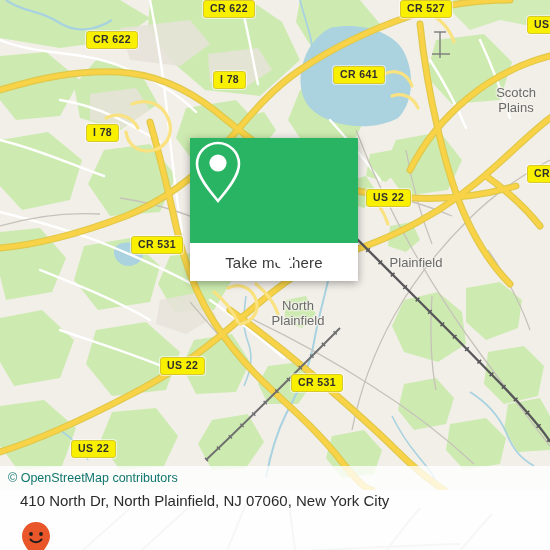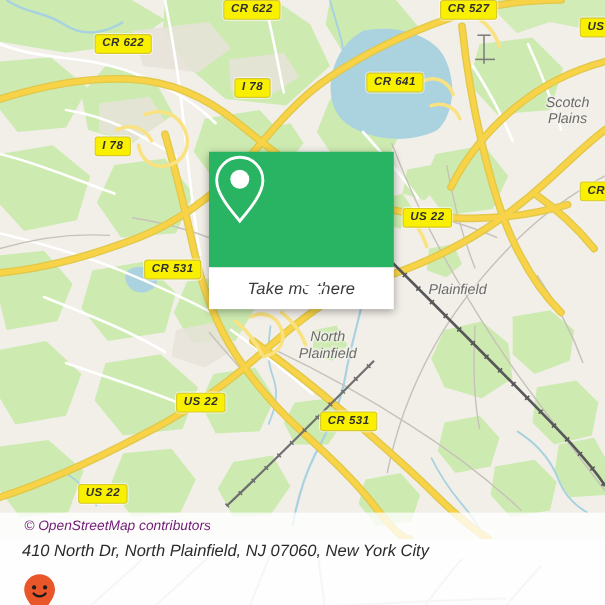--- a/index.html
+++ b/index.html
@@ -1,21 +1,21 @@
 <!DOCTYPE html>
 <html><head>
 <meta charset="utf-8">
 <style>
   html,body{margin:0;padding:0;}
   body{
     width:550px;height:550px;overflow:hidden;
     font-family:"Liberation Sans", sans-serif;
     background:#ffffff;
   }
-  .frame{position:relative;width:550px;height:550px;overflow:hidden;background:#fff;font-style:italic;}
+  .frame{position:relative;width:550px;height:550px;overflow:hidden;background:#fff;}
 
   
   .map{position:absolute;left:0;top:0;width:550px;height:490px;overflow:hidden;background:#f2efe9;}
   .map svg{position:absolute;left:0;top:0;}
 
   
   .shield{
     position:absolute;
     background:#f9f000;
     border:1.5px solid #d8c72d;
@@ -45,21 +45,21 @@
     pointer-events:none;
   }
 
   
   .attrib{
     position:absolute;left:0;bottom:0;width:550px;height:24px;
     background:rgba(255,255,255,.78);
     display:flex;align-items:center;
   }
   .attrib span{
-    font-size:12.5px;color:#701a75;padding-left:22px;
+    font-size:12.5px;color:#0f766e;padding-left:8px;
   }
 
   
   .card{
     position:absolute;left:190px;top:138px;width:168px;
     filter:drop-shadow(0 2px 4px rgba(0,0,0,.35));
   }
   .card-top{
     background:#29b464;height:105px;width:100%;
     display:flex;align-items:center;justify-content:center;

